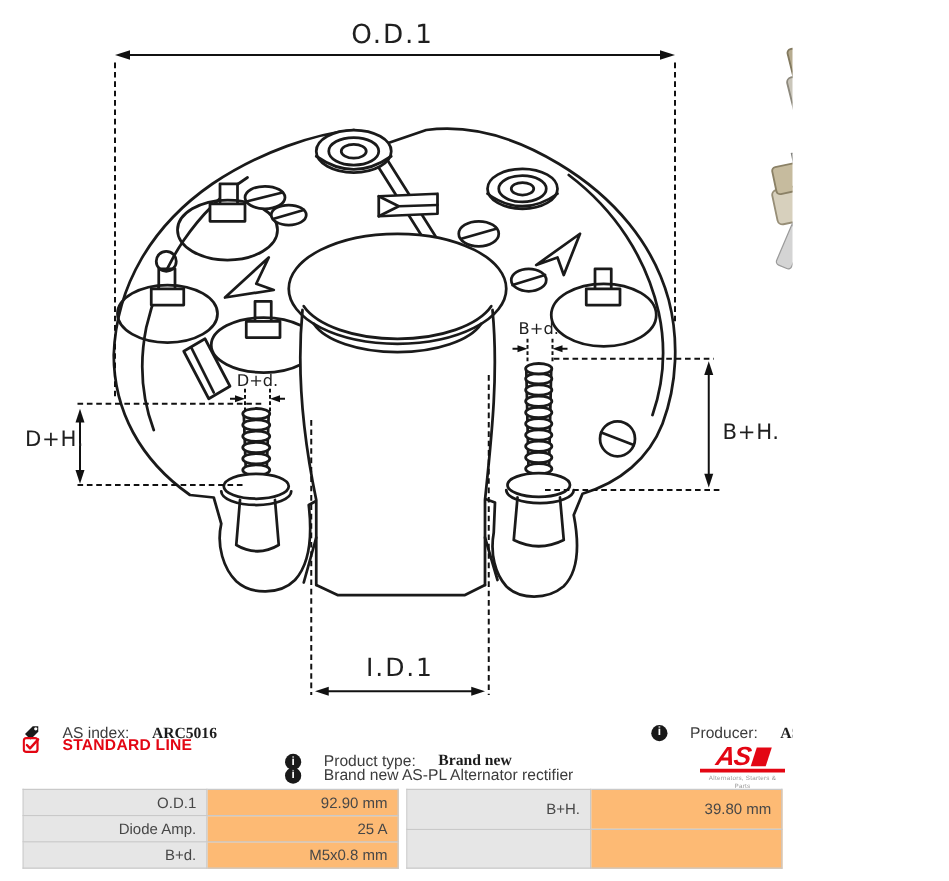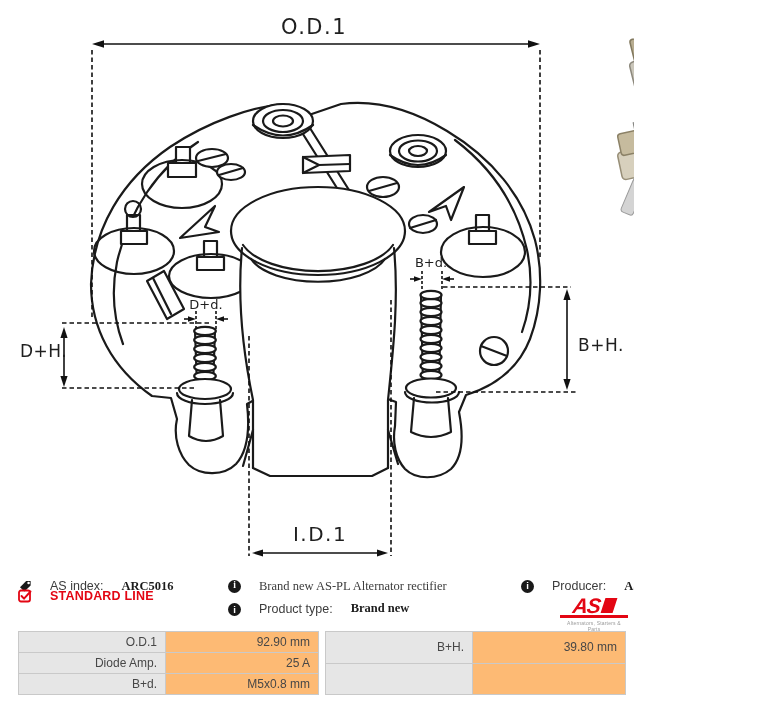--- a/index.html
+++ b/index.html
@@ -256,21 +256,21 @@
   
   <div class="info-item" style="left:18px;top:578px;">
     <svg width="14" height="14" viewBox="0 0 14 14">
       <path d="M2,8.2 L8.2,2 L12.6,2 L12.6,6.4 L6.4,12.6 Z" fill="#191919"></path>
       <circle cx="10.6" cy="4" r="1.3" fill="#fff"></circle>
     </svg>
     <span>AS index:</span>
     <b>ARC5016</b>
   </div>
 
-  <div class="info-item" style="left:228px;top:578px;font-family:Liberation Serif, serif;">
+  <div class="info-item" style="left:228px;top:612px;">
     <span class="info-icon"></span>
     <span>Brand new AS-PL Alternator rectifier</span>
   </div>
 
   <div class="info-item" style="left:521px;top:578px;">
     <span class="info-icon"></span>
     <span>Producer:</span>
     <b>AS-PL</b>
   </div>
 

